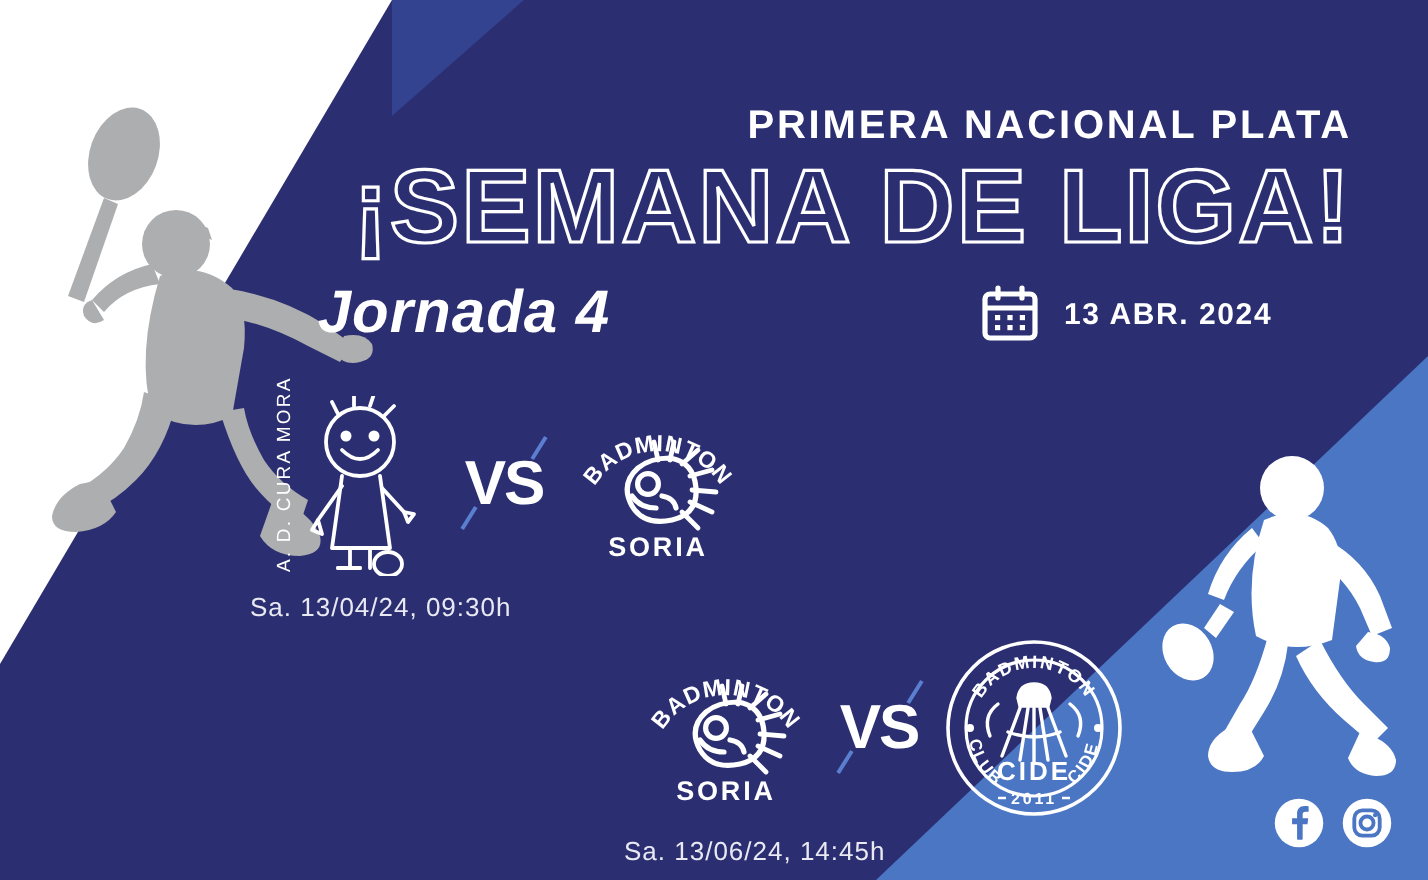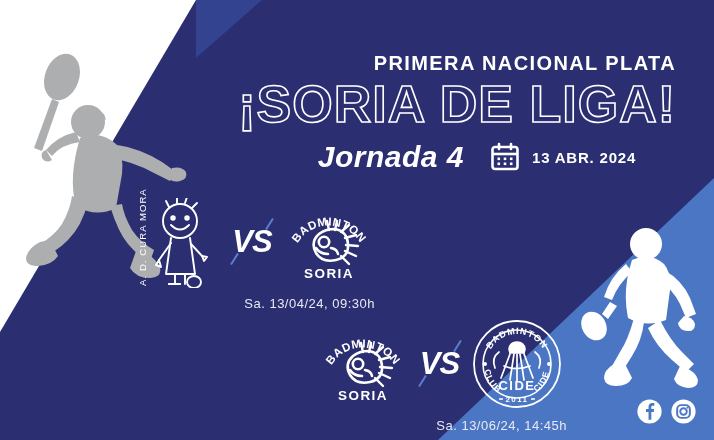--- a/index.html
+++ b/index.html
@@ -29,48 +29,48 @@
     left:0;top:78px;width:676px;
     text-align:right;
     font-size:52px;font-weight:bold;letter-spacing:1px;
     line-height:52px;
     color:transparent;
     -webkit-text-stroke:1.6px #ffffff;
     paint-order:stroke fill;
   }
   #jornada{
     left:0;top:140px;width:464px;
-    text-align:right;
+    text-align:center;
     font-size:30px;font-style:italic;font-weight:bold;
     color:#ffffff;letter-spacing:0.5px;
   }
 
   
   .info-row{display:flex;align-items:center;}
   #row-date{left:490px;top:142px;}
   #row-place{left:490px;top:182px;}
   .info-text{
     color:#ffffff;font-size:15px;font-weight:bold;letter-spacing:0.8px;
     margin-left:12px;white-space:nowrap;text-align:center;
   }
 
   
   .match{position:absolute;}
   .match-row{display:flex;align-items:center;justify-content:center;}
   .match-time{
-    text-align:right;color:#e8e9f2;font-size:13px;
+    text-align:left;color:#e8e9f2;font-size:13px;
     letter-spacing:0.5px;margin-top:8px;
   }
   #match-1{left:125px;top:196px;width:250px;}
   #match-2{left:312px;top:318px;width:255px;}
 
   .vs-wrap{position:relative;width:62px;height:56px;flex:0 0 62px;}
   .vs-text{
     position:absolute;left:0;top:10px;width:62px;text-align:center;
-    font-size:31px;font-weight:bold;font-style:italic;color:#ffffff;
+    font-size:31px;font-weight:bold;color:#ffffff;
     letter-spacing:-1px;
   }
   .vs-dash{position:absolute;width:13px;height:2px;background:#5b7fd0;}
   .vs-d1{right:7px;top:9px;transform:rotate(-58deg);}
   .vs-d2{left:7px;bottom:10px;transform:rotate(-58deg);}
 
   
   .logo-box{position:relative;flex:0 0 auto;}
   .logo-soria{width:92px;height:80px;}
   .logo-cure{width:96px;height:92px;}
@@ -154,21 +154,21 @@
       <path d="M54 96 q-6 22 -14 34 l-8 14 l10 6 l10 -16 q10 -16 12 -34 z"></path>
       <path d="M34 142 q-10 6 -10 14 q1 8 12 8 q12 0 16 -8 l-8 -16 z"></path>
 
       <path d="M80 98 q10 20 22 32 l12 12 l-8 8 l-14 -12 q-16 -14 -24 -32 z"></path>
       <path d="M106 146 q10 4 12 12 q0 8 -10 8 q-11 -1 -14 -9 l6 -13 z"></path>
     </g>
   </svg>
 
   <div class="abs" id="kicker">PRIMERA NACIONAL PLATA</div>
 
-  <div class="abs" id="main-title">¡SORIA DE LIGA!</div>
+  <div class="abs" id="main-title">¡SEMANA DE LIGA!</div>
 
   <div class="abs" id="jornada">Jornada 4</div>
 
   <div class="abs info-row" id="row-date">
     <svg width="30" height="30" viewBox="0 0 30 30">
       <rect x="2.5" y="5" width="25" height="22" rx="2.5" fill="none" stroke="#ffffff" stroke-width="2.6"></rect>
       <line x1="2.5" y1="12" x2="27.5" y2="12" stroke="#ffffff" stroke-width="2.6"></line>
       <line x1="9" y1="2" x2="9" y2="7" stroke="#ffffff" stroke-width="2.6" stroke-linecap="round"></line>
       <line x1="21" y1="2" x2="21" y2="7" stroke="#ffffff" stroke-width="2.6" stroke-linecap="round"></line>
       <g fill="#ffffff">

